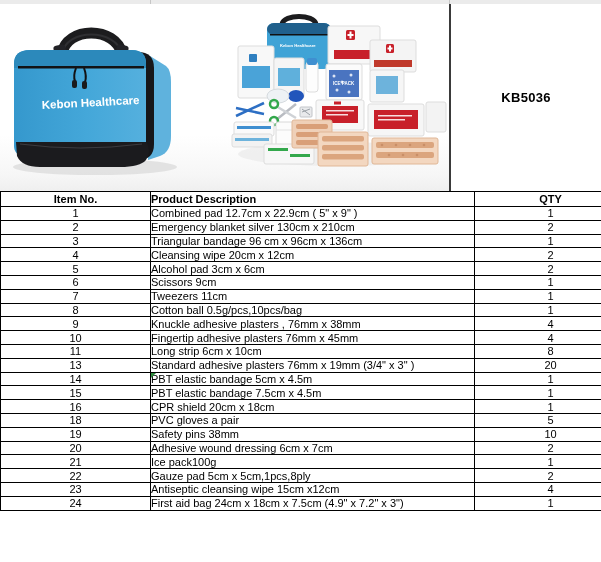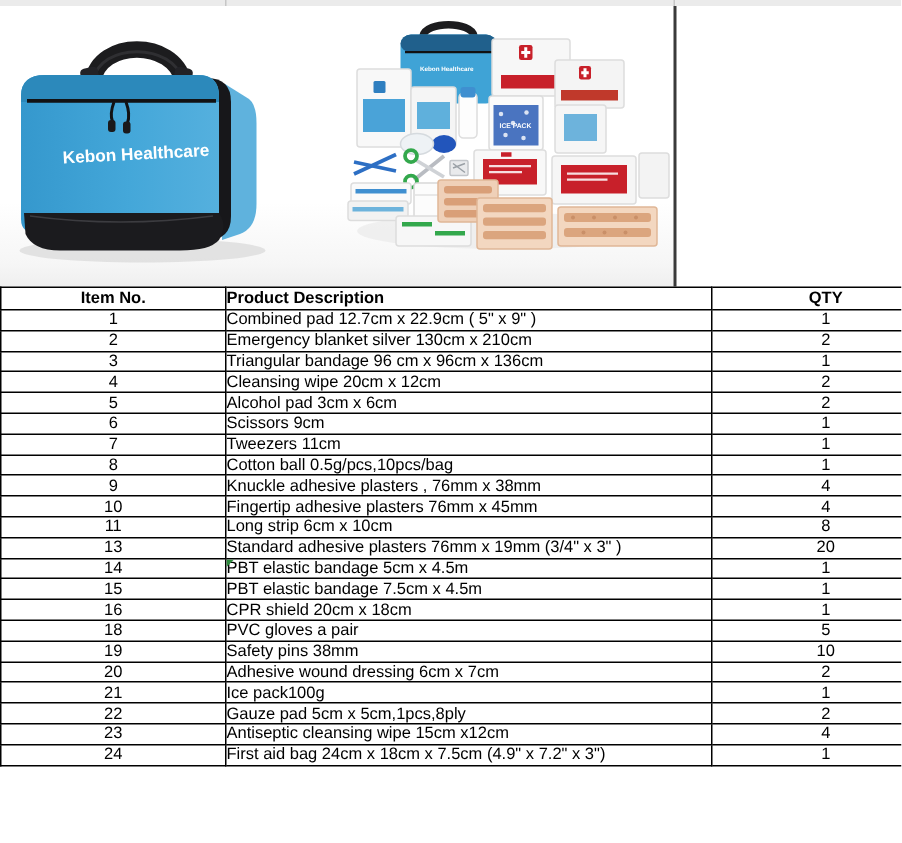--- a/index.html
+++ b/index.html
@@ -239,20 +239,23 @@
           <circle cx="159" cy="151" r="1.3" fill="#c98f68"></circle>
           <circle cx="173" cy="151" r="1.3" fill="#c98f68"></circle>
           <circle cx="187" cy="151" r="1.3" fill="#c98f68"></circle>
         </g>
       </svg>
     </div>
   </div>
 
   <div class="divider-v"></div>
 
+  <div class="model-cell">
+    <span>KB5036</span>
+  </div>
 
   <table class="spec">
     <thead>
       <tr>
         <th class="c-no">Item No.</th>
         <th class="c-desc">Product Description</th>
         <th class="c-qty">QTY</th>
       </tr>
     </thead>
     <tbody>

